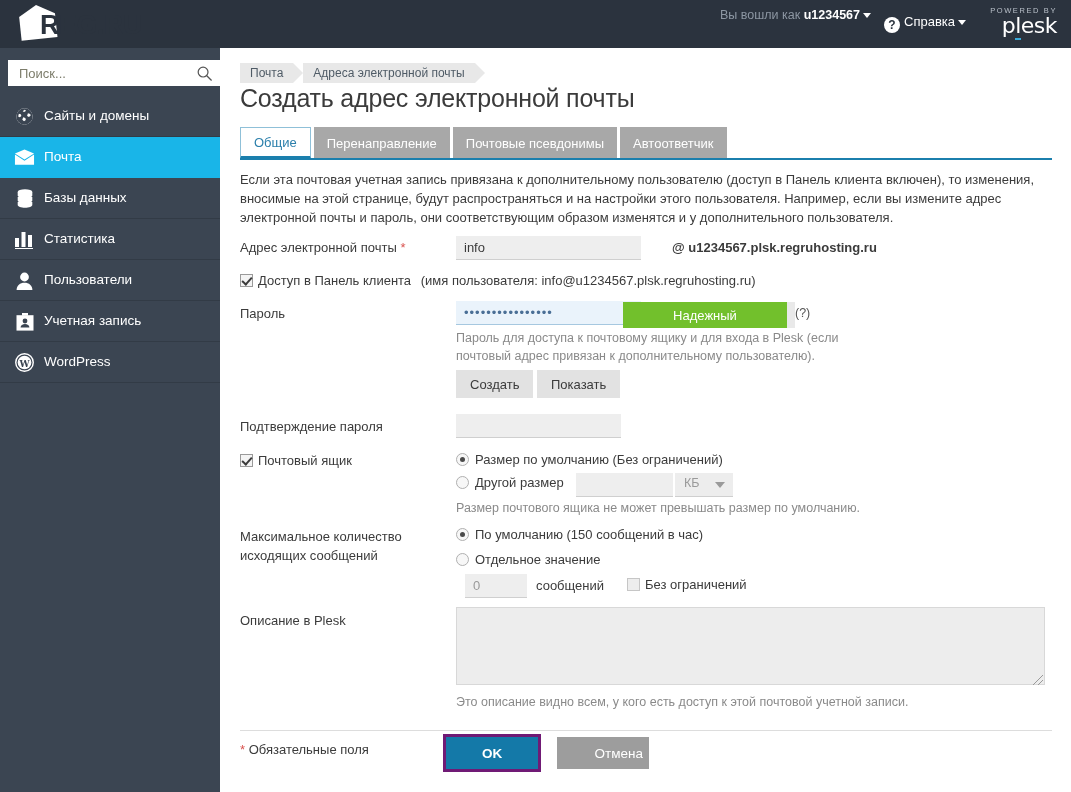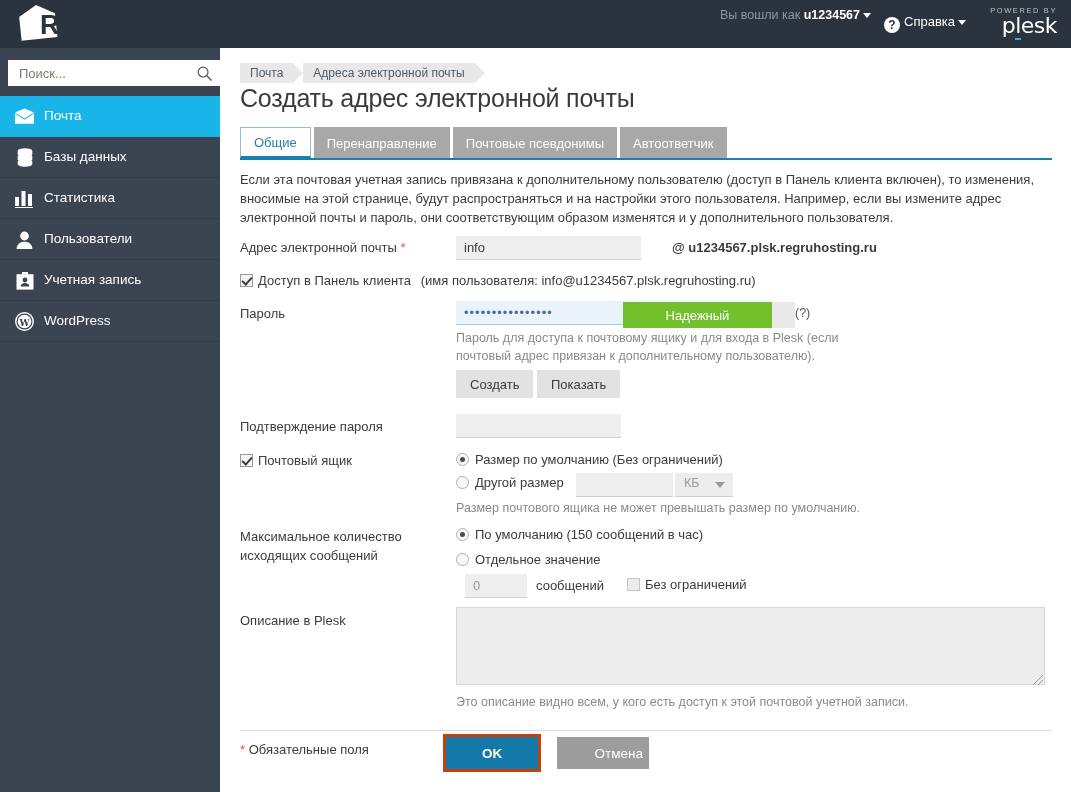--- a/index.html
+++ b/index.html
@@ -267,21 +267,21 @@
     cursor: pointer;
   }
   .strength {
     position: absolute;
     height: 26px;
     background: #e9e9e9;
     width: 172px;
   }
   .strength-fill {
     position: absolute; left: 0; top: 0;
-    height: 26px; width: 149px;
+    height: 26px; width: 164px;
     background: #72c02c;
     color: #ffffff;
     font-size: 13px;
     display: flex; align-items: center; justify-content: center;
   }
   .qmark {
     position: absolute;
     font-size: 12.5px; color: #555;
   }
   .selwrap {
@@ -316,21 +316,21 @@
   .divider {
     position: absolute;
     height: 1px; background: #dddddd;
   }
   .req-note {
     position: absolute;
     font-size: 13px; color: #3b3b3b; white-space: nowrap;
   }
   .ok-highlight {
     position: absolute;
-    border: 3px solid #c2410c;
+    border: 3px solid #701a75;
     padding: 0;
   }
   .btn-ok {
     background: #1479a8;
     color: #ffffff;
     font-weight: bold;
     font-size: 13.5px;
     border: none;
     width: 92px; height: 32px;
     cursor: pointer;
@@ -382,20 +382,29 @@
   <div class="search-box">
     <input class="search-input" type="text" placeholder="Поиск..." style="">
     <svg class="search-icon" viewBox="0 0 18 18">
       <circle cx="7.5" cy="7.5" r="5.2" fill="none" stroke="#555" stroke-width="1.3"></circle>
       <line x1="11.4" y1="11.4" x2="16.5" y2="16.5" stroke="#555" stroke-width="1.4"></line>
     </svg>
   </div>
 
   <div class="nav">
 
+    <div class="nav-item">
+      <span class="nav-ico">
+        <svg width="19" height="19" viewBox="0 0 20 20">
+            <circle cx="10" cy="10" r="8.6" fill="#ffffff"></circle>
+            <path d="M10 1.4a8.6 8.6 0 000 17.2 8.6 8.6 0 000-17.2zm0 1.6c1 0 1.5 1.3 1.5 1.3l-2 .9-1.4-.6zM4.1 7.2l2 .4.6 2-1.6 1.2-1.6-.6a7 7 0 01.6-3zm9.5-.5l2.4.6.5 1.6-1.8 1.5-2-.8zm-5 4.2l2.3.6.5 2.2-1.9 1.2-1.8-1.4z" fill="#3b4552"></path>
+          </svg>
+      </span>
+      <span class="nav-lbl">Сайты и домены</span>
+    </div>
 
     <div class="nav-item active">
       <span class="nav-ico">
         <svg width="21" height="17" viewBox="0 0 22 17">
             <path d="M1 16.2V5.4l10 6.6 10-6.6v10.8z" fill="#ffffff"></path>
             <path d="M1 4.2L11 0l10 4.2-10 6.4z" fill="#ffffff"></path>
           </svg>
       </span>
       <span class="nav-lbl">Почта</span>
     </div>

